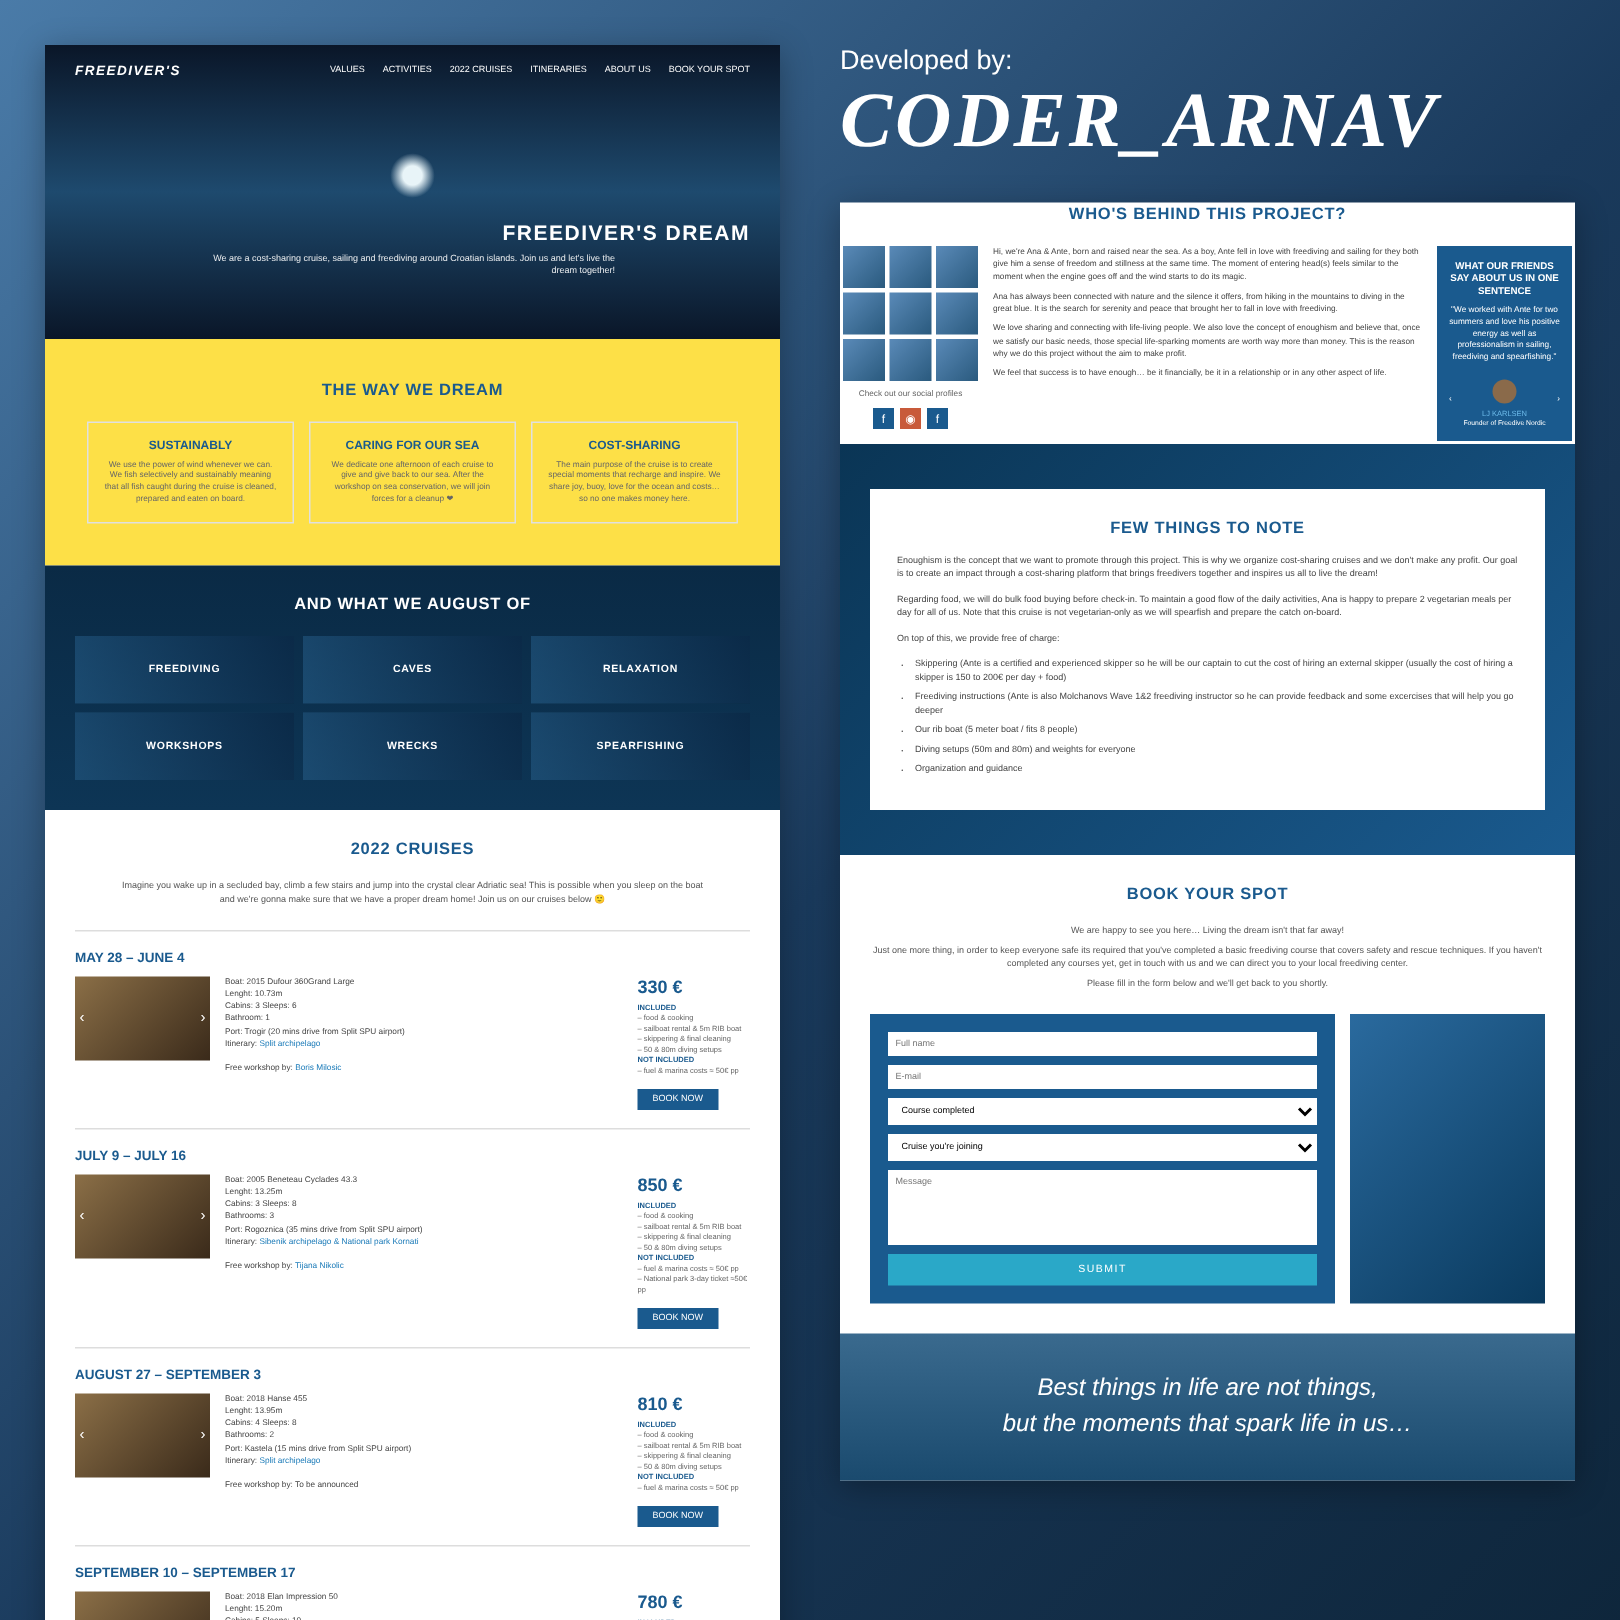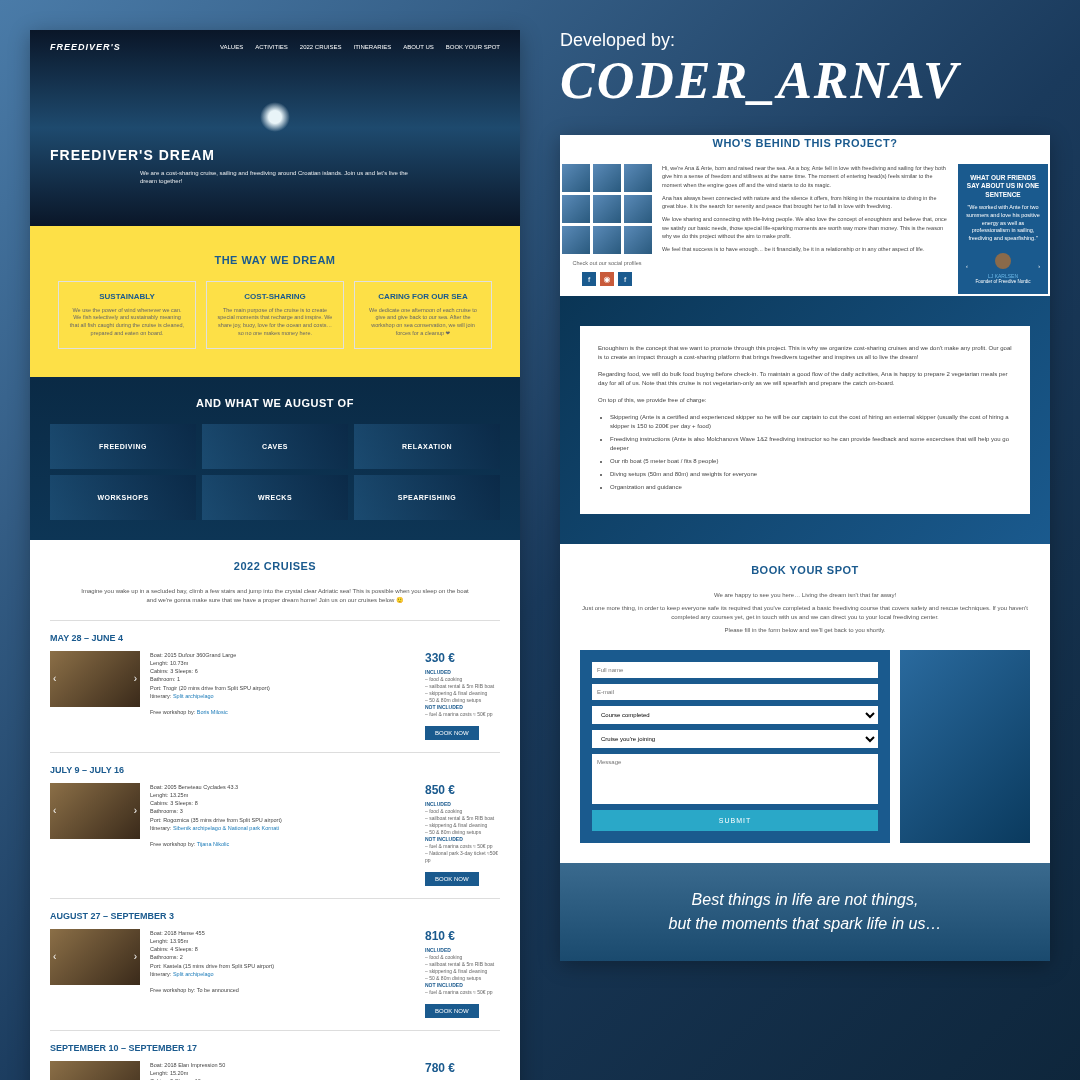--- a/index.html
+++ b/index.html
@@ -4,21 +4,21 @@
 <style>
 *{margin:0;padding:0;box-sizing:border-box;font-family:Arial,sans-serif}
 body{background:linear-gradient(135deg,#4a7ba8 0%,#1a3a5c 50%,#0d2438 100%);min-height:1080px;padding:30px;display:flex;gap:40px}
 .col{flex:1;display:flex;flex-direction:column;gap:15px}
 .panel{background:#fff;box-shadow:0 4px 20px rgba(0,0,0,0.3);font-size:7px}
 .hero{background:linear-gradient(180deg,#0a1628 0%,#1e4a6e 50%,#0a1628 100%);color:#fff;padding:12px 20px 40px;position:relative;min-height:160px}
 .nav{display:flex;align-items:center;gap:25px;font-size:6px}
 .logo{font-weight:bold;font-size:9px;font-style:italic;letter-spacing:1px}
 .navlinks{display:flex;gap:12px;margin-left:auto}
 .navlinks span{cursor:pointer}
-.hero-content{text-align:left;margin-top:50px}
+.hero-content{text-align:right;margin-top:50px}
 .diver{width:30px;height:30px;background:radial-gradient(circle,#e8f4f8 30%,transparent 70%);border-radius:50%;margin:0 auto 15px;position:relative}
 .hero h1{font-size:14px;font-weight:bold;letter-spacing:1px;margin-bottom:6px}
 .hero p{font-size:6px;opacity:0.9;max-width:60%;margin:0 auto;line-height:1.4}
 .section-white{background:#fde047;padding:28px}
 .section-title{color:#1a5a8e;font-size:11px;font-weight:bold;text-align:center;letter-spacing:0.5px;margin-bottom:15px}
 .cards3{display:flex;gap:10px}
 .card{flex:1;border:1px solid #e0e0e0;padding:10px;text-align:center}
 .card h3{color:#1a5a8e;font-size:8px;font-weight:bold;margin-bottom:6px}
 .card p{font-size:5.5px;color:#666;line-height:1.4}
 .section-dark{background:linear-gradient(180deg,#0a2a45 0%,#0d3555 100%);padding:20px;color:#fff}
@@ -101,26 +101,26 @@
 </div>
 
 <div class="section-white">
 <div class="section-title">THE WAY WE DREAM</div>
 <div class="cards3" id="dream-cards">
           <div class="card">
             <h3>SUSTAINABLY</h3>
             <p>We use the power of wind whenever we can. We fish selectively and sustainably meaning that all fish caught during the cruise is cleaned, prepared and eaten on board.</p>
           </div>
           <div class="card">
+            <h3>CARING FOR OUR SEA</h3>
+            <p>We dedicate one afternoon of each cruise to give and give back to our sea. After the workshop on sea conservation, we will join forces for a cleanup ❤</p>
+          </div>
+          <div class="card">
             <h3>COST-SHARING</h3>
             <p>The main purpose of the cruise is to create special moments that recharge and inspire. We share joy, buoy, love for the ocean and costs… so no one makes money here.</p>
-          </div>
-          <div class="card">
-            <h3>CARING FOR OUR SEA</h3>
-            <p>We dedicate one afternoon of each cruise to give and give back to our sea. After the workshop on sea conservation, we will join forces for a cleanup ❤</p>
           </div>
         </div>
 </div>
 
 <div class="section-dark">
 <div class="section-title">AND WHAT WE AUGUST OF</div>
 <div class="grid3" id="tiles">
           <div class="tile">
             <span>FREEDIVING</span>
           </div>
@@ -265,20 +265,21 @@
 <div style="font-size:4.5px">Founder of Freedive Nordic</div>
 </div>
 <span>›</span>
 </div>
 </div>
 </div>
 </div>
 
 <div class="notes-wrap">
 <div class="notes-box">
+<div class="section-title">FEW THINGS TO NOTE</div>
 <p>Enoughism is the concept that we want to promote through this project. This is why we organize cost-sharing cruises and we don't make any profit. Our goal is to create an impact through a cost-sharing platform that brings freedivers together and inspires us all to live the dream!</p>
 <p>Regarding food, we will do bulk food buying before check-in. To maintain a good flow of the daily activities, Ana is happy to prepare 2 vegetarian meals per day for all of us. Note that this cruise is not vegetarian-only as we will spearfish and prepare the catch on-board.</p>
 <p>On top of this, we provide free of charge:</p>
 <ul>
 <li>Skippering (Ante is a certified and experienced skipper so he will be our captain to cut the cost of hiring an external skipper (usually the cost of hiring a skipper is 150 to 200€ per day + food)</li>
 <li>Freediving instructions (Ante is also Molchanovs Wave 1&amp;2 freediving instructor so he can provide feedback and some excercises that will help you go deeper</li>
 <li>Our rib boat (5 meter boat / fits 8 people)</li>
 <li>Diving setups (50m and 80m) and weights for everyone</li>
 <li>Organization and guidance</li>
 </ul>

